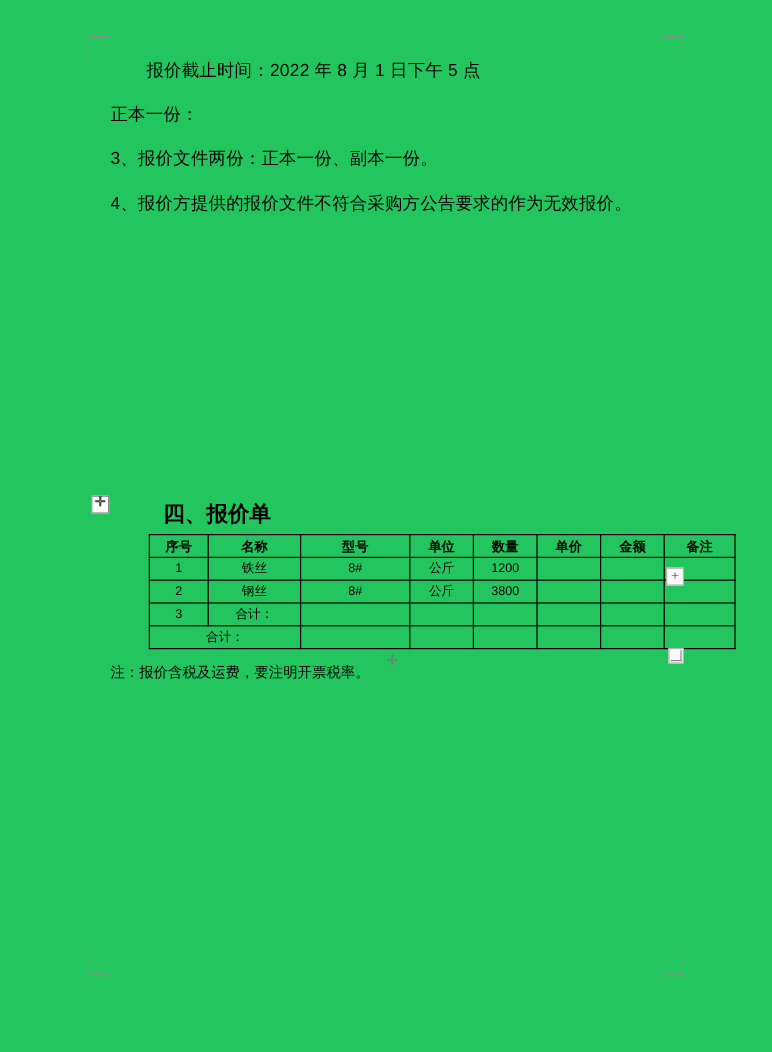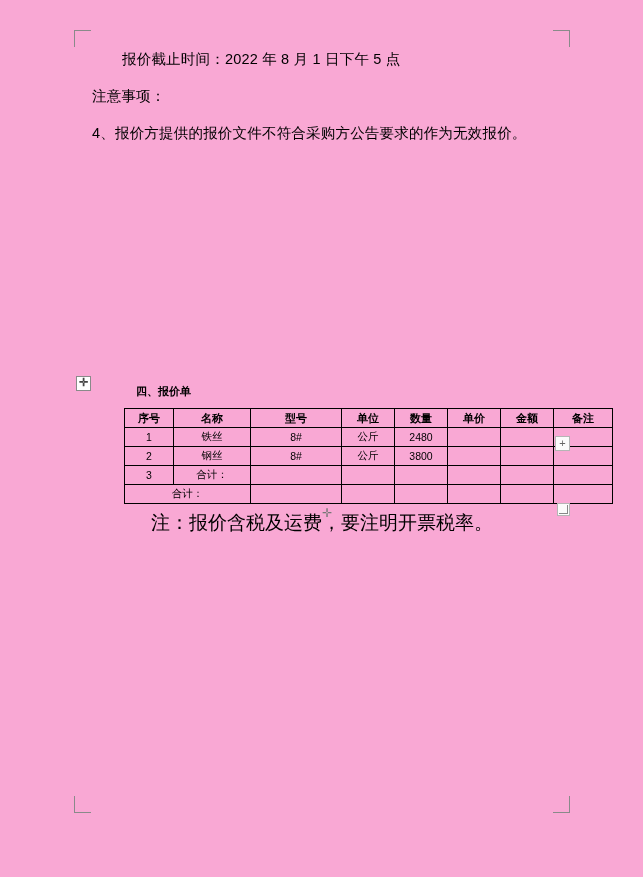--- a/index.html
+++ b/index.html
@@ -14,21 +14,21 @@
     font-family: "Liberation Sans", sans-serif;
     color: #000000;
     overflow: hidden;
   }
 
   .page {
     position: absolute;
     left: 0; top: 0;
     width: 643px;
     height: 877px;
-    background: #f9a8d4;
+    background: #22c55e;
   }
 
   
   .crop {
     position: absolute;
     width: 16px;
     height: 16px;
     border-color: #8a8a8a;
     border-style: solid;
     border-width: 0;
@@ -58,21 +58,21 @@
 
   .spacer-block {
     height: 225px;
   }
 
   
   .section-head {
     position: relative;
     margin: 0 0 6px 0;
     padding-left: 44px;
-    font-size: 11px;
+    font-size: 18px;
     font-weight: bold;
     line-height: 22px;
   }
 
   
   .table-handle {
     position: absolute;
     left: -16px;
     top: -4px;
     width: 13px;
@@ -149,24 +149,23 @@
     position: absolute;
     left: 1px; top: 1px;
     width: 8px; height: 8px;
     border-right: 1px solid #888;
     border-bottom: 1px solid #888;
     transform: rotate(0deg);
   }
 
   .note-line {
     margin: 6px 0 0 0;
-    font-size: 19px;
+    font-size: 12px;
     line-height: 26px;
     position: relative;
-    text-align: center;
   }
 
   
   .drag-marker {
     position: absolute;
     left: 228px;
     top: -4px;
     width: 14px;
     height: 14px;
     color: #777;
@@ -182,21 +181,22 @@
 <div class="page">
 
   <div class="crop tl"></div>
   <div class="crop tr"></div>
   <div class="crop bl"></div>
   <div class="crop br"></div>
 
   <div class="content">
 
     <p class="para indent">报价截止时间：2022 年 8 月 1 日下午 5 点</p>
-    <p class="para">注意事项：</p>
+    <p class="para">正本一份：</p>
+    <p class="para">3、报价文件两份：正本一份、副本一份。</p>
     <p class="para">4、报价方提供的报价文件不符合采购方公告要求的作为无效报价。</p>
 
     <div class="spacer-block"></div>
 
     <div class="section-head">
       <span class="table-handle"></span>
       <span>四、报价单</span>
     </div>
 
     <div class="table-wrap">
@@ -212,21 +212,21 @@
             <td style="width:48px">金额</td>
             <td style="width:54px">备注</td>
           </tr>
         </thead>
         <tbody>
           <tr>
             <td>1</td>
             <td>铁丝</td>
             <td>8#</td>
             <td>公斤</td>
-            <td>2480</td>
+            <td>1200</td>
             <td></td>
             <td></td>
             <td></td>
           </tr>
           <tr>
             <td>2</td>
             <td>钢丝</td>
             <td>8#</td>
             <td>公斤</td>
             <td>3800</td>

